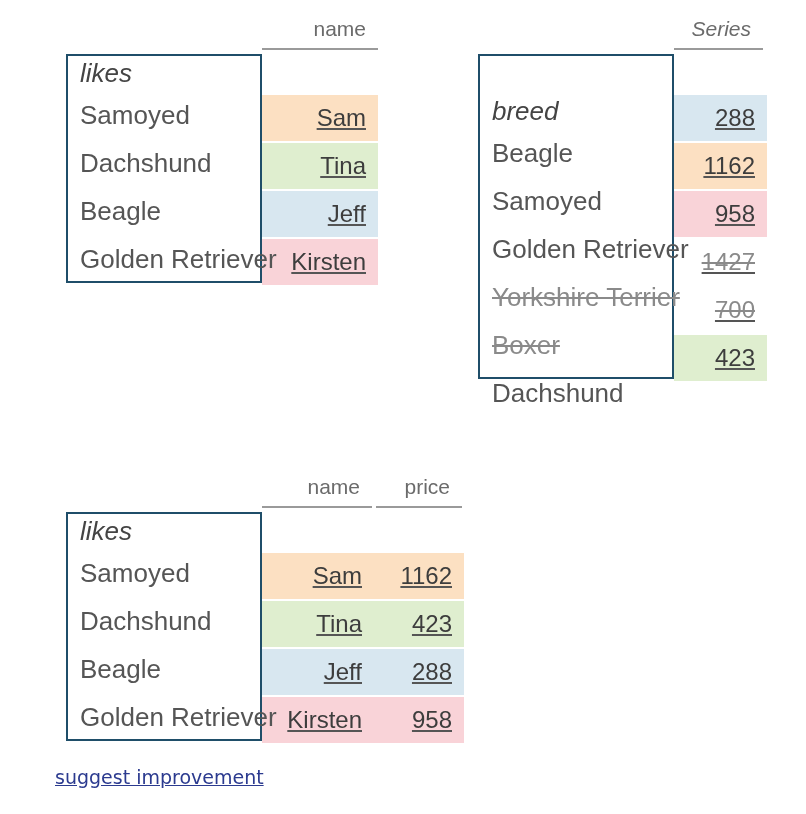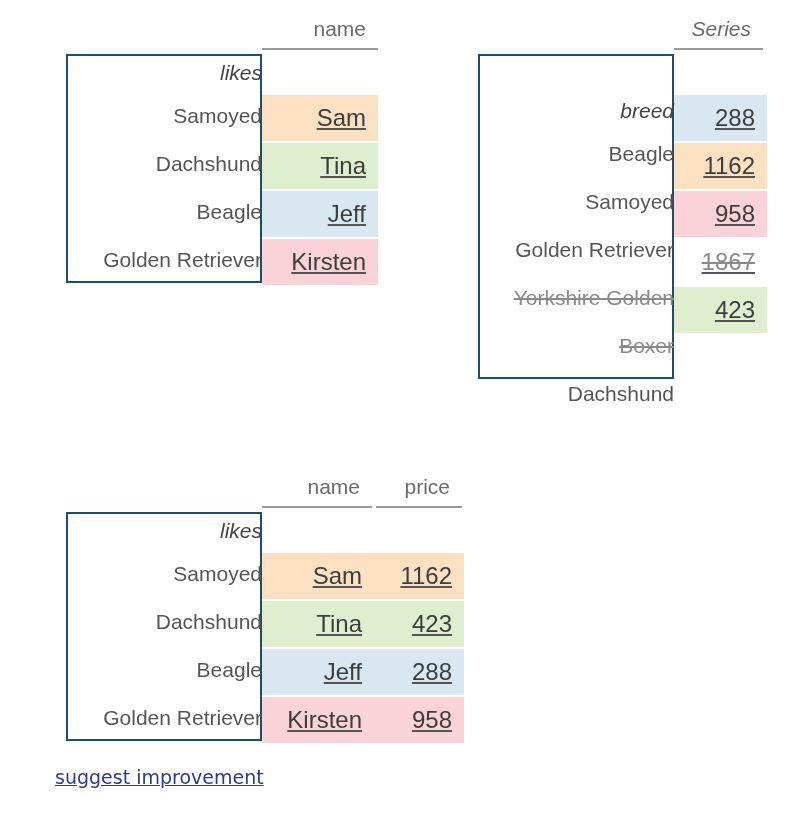--- a/index.html
+++ b/index.html
@@ -52,25 +52,24 @@
     box-sizing: border-box;
     border: 2px solid #1f4e69;
     background: #ffffff;
     z-index: 3;
   }
   .idx-row {
     box-sizing: border-box;
     display: flex;
     align-items: center;
     padding-left: 14px;
-    font-size: 21px;
+    font-size: 26px;
     color: #555555;
     white-space: nowrap;
     line-height: 1;
-    justify-content: flex-end;
   }
   .idx-row.nameline {
     font-style: italic;
     color: #444444;
   }
   .idx-row.struck span {
     text-decoration: line-through;
     text-decoration-thickness: 2px;
     color: #8a8a8a;
   }
@@ -176,21 +175,21 @@
     <div class="idx-row" style="height:48px;">
       <span>Beagle</span>
     </div>
     <div class="idx-row" style="height:48px;">
       <span>Samoyed</span>
     </div>
     <div class="idx-row" style="height:48px;">
       <span>Golden Retriever</span>
     </div>
     <div class="idx-row struck" style="height:48px;">
-      <span>Yorkshire Golden</span>
+      <span>Yorkshire Terrier</span>
     </div>
     <div class="idx-row struck" style="height:48px;">
       <span>Boxer</span>
     </div>
     <div class="idx-row" style="height:48px;">
       <span>Dachshund</span>
     </div>
   </div>
 
   <div class="valcol" style="left:674px; top:54px; width:93px;">
@@ -198,21 +197,24 @@
     <div class="val-row" style="height:46px; margin-bottom:2px; background:#d8e7f0;">
       <div class="val-cell">288</div>
     </div>
     <div class="val-row" style="height:46px; margin-bottom:2px; background:#fce0c2;">
       <div class="val-cell">1162</div>
     </div>
     <div class="val-row" style="height:46px; margin-bottom:2px; background:#f9d3d8;">
       <div class="val-cell">958</div>
     </div>
     <div class="val-row struck" style="height:46px; margin-bottom:2px; background:#ffffff;">
-      <div class="val-cell">1867</div>
+      <div class="val-cell">1427</div>
+    </div>
+    <div class="val-row struck" style="height:46px; margin-bottom:2px; background:#ffffff;">
+      <div class="val-cell">700</div>
     </div>
     <div class="val-row" style="height:46px; background:#dfeecf;">
       <div class="val-cell">423</div>
     </div>
   </div>
 </div>
 
 <div class="panel" style="left:0px; top:458px; width:500px; height:300px;">
 
   <div class="hdr" style="left:66px; top:16px;">

